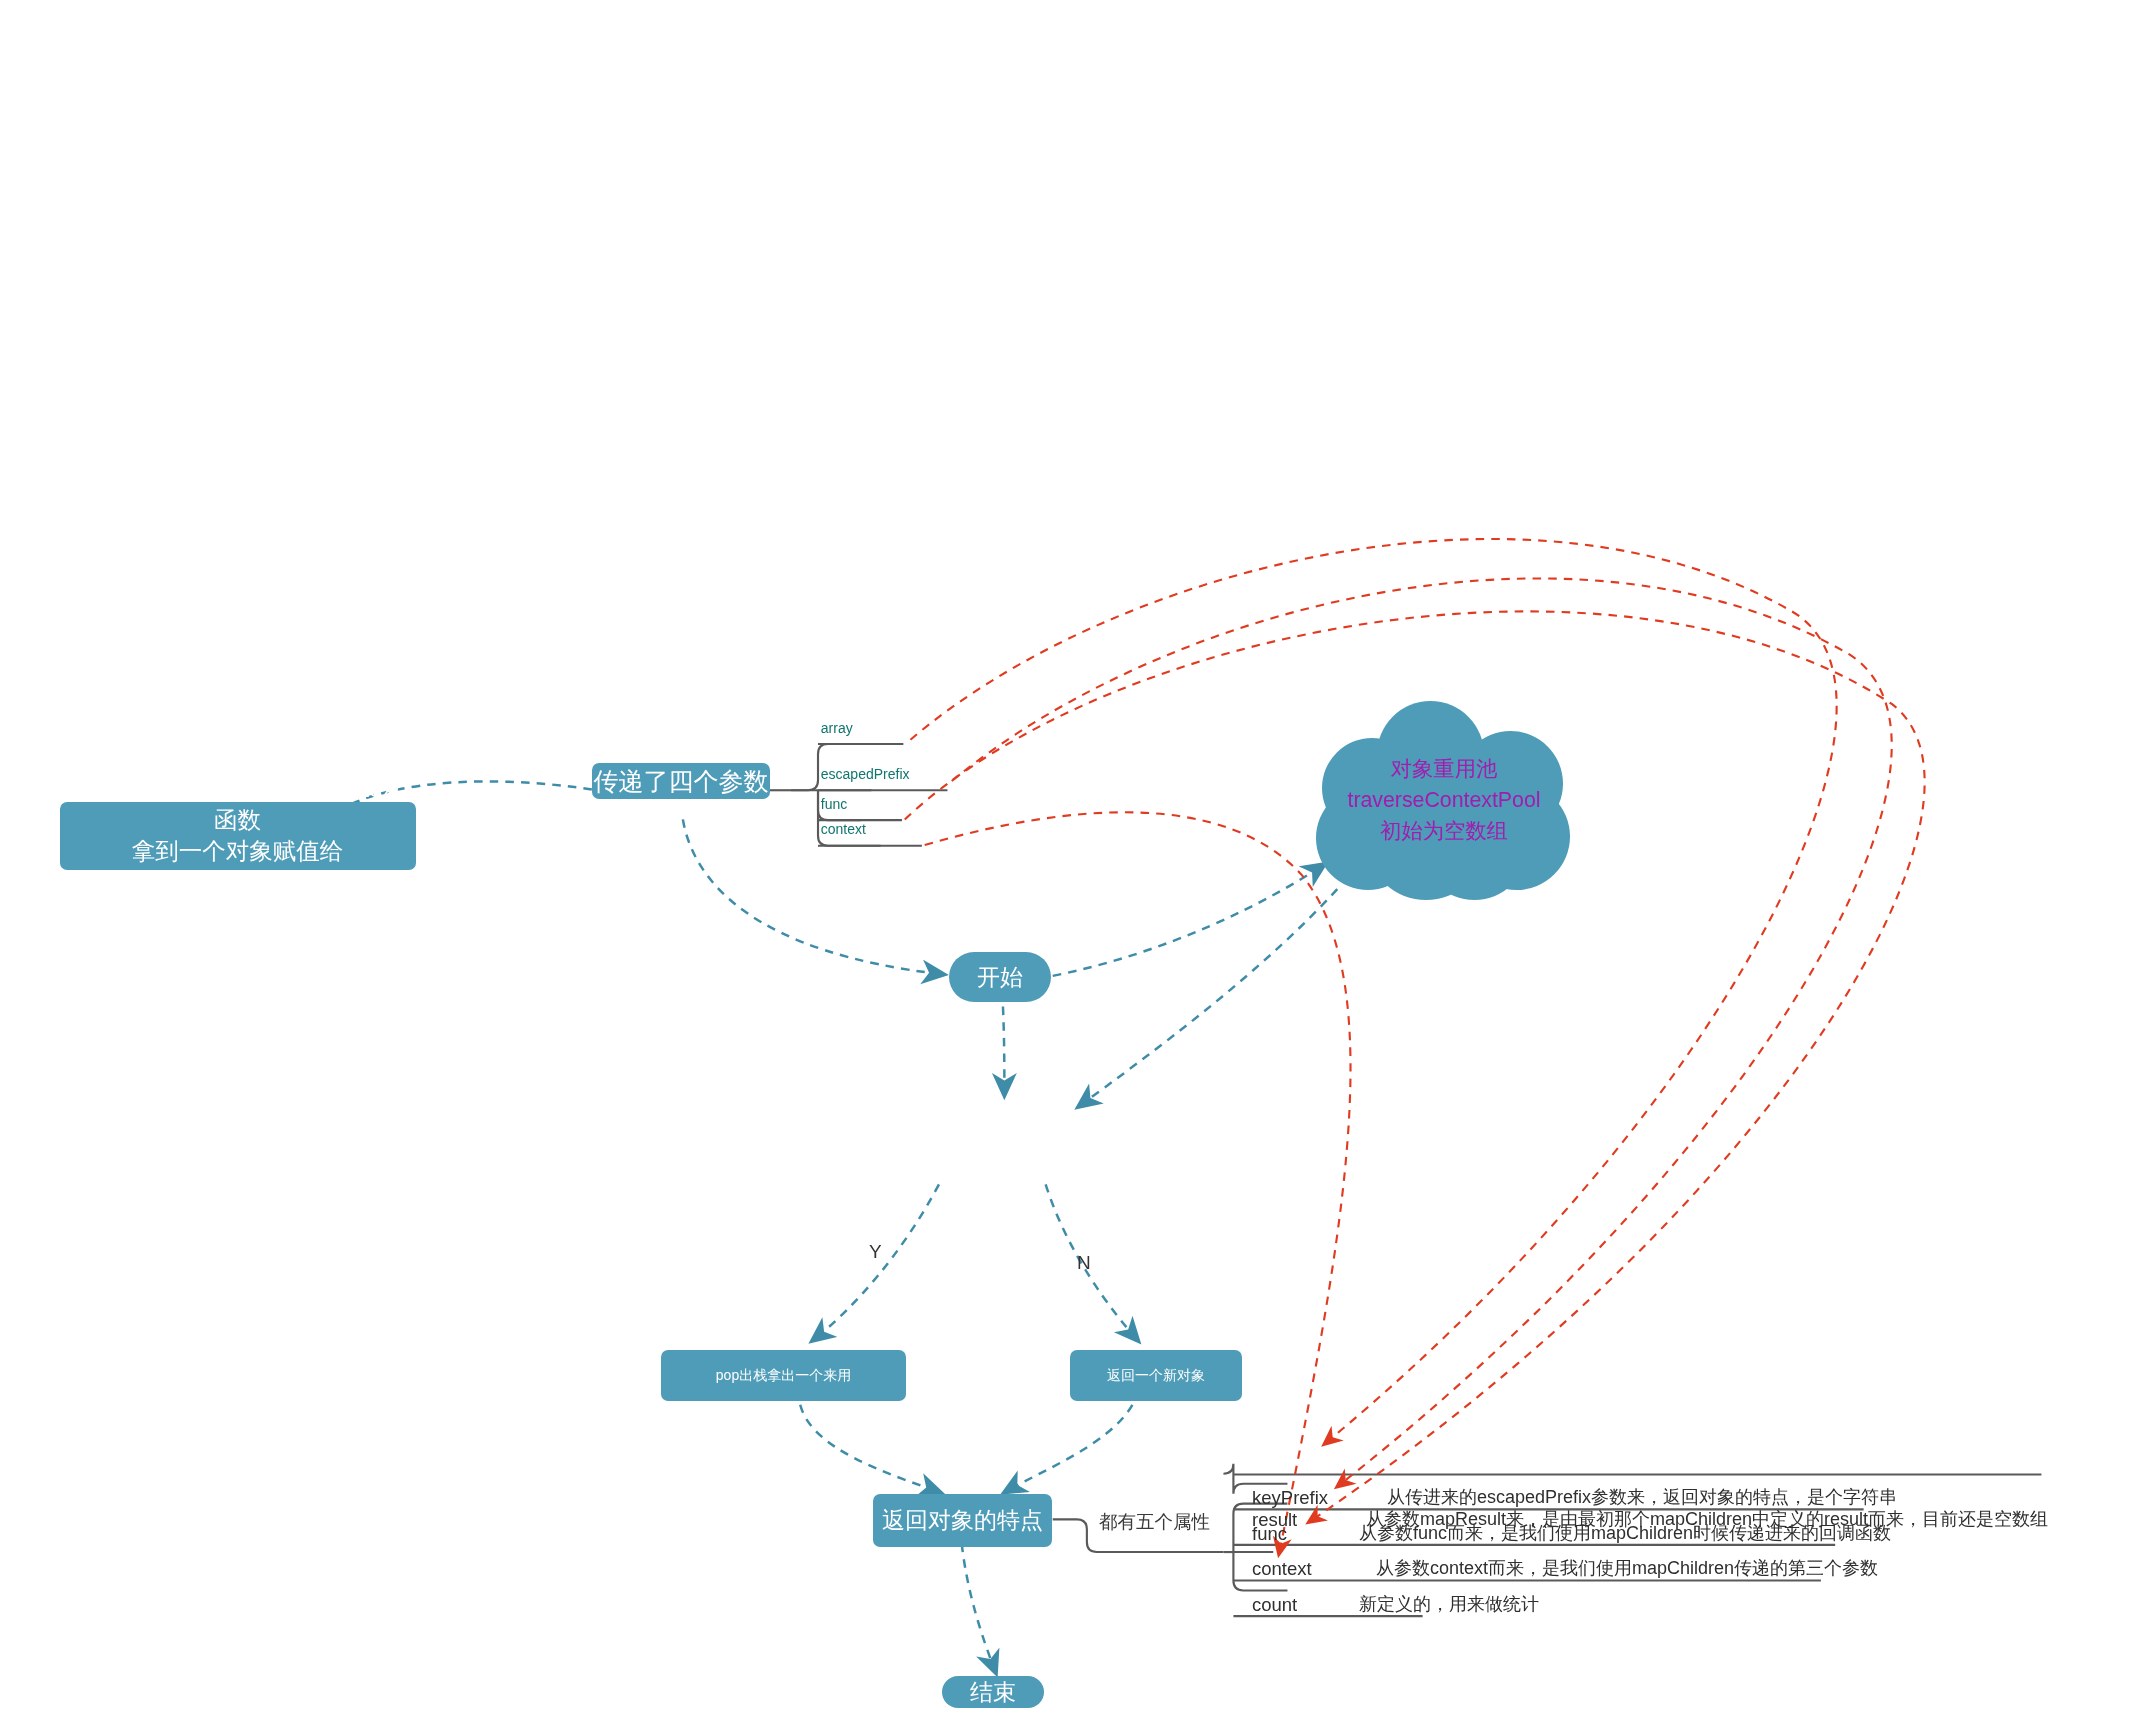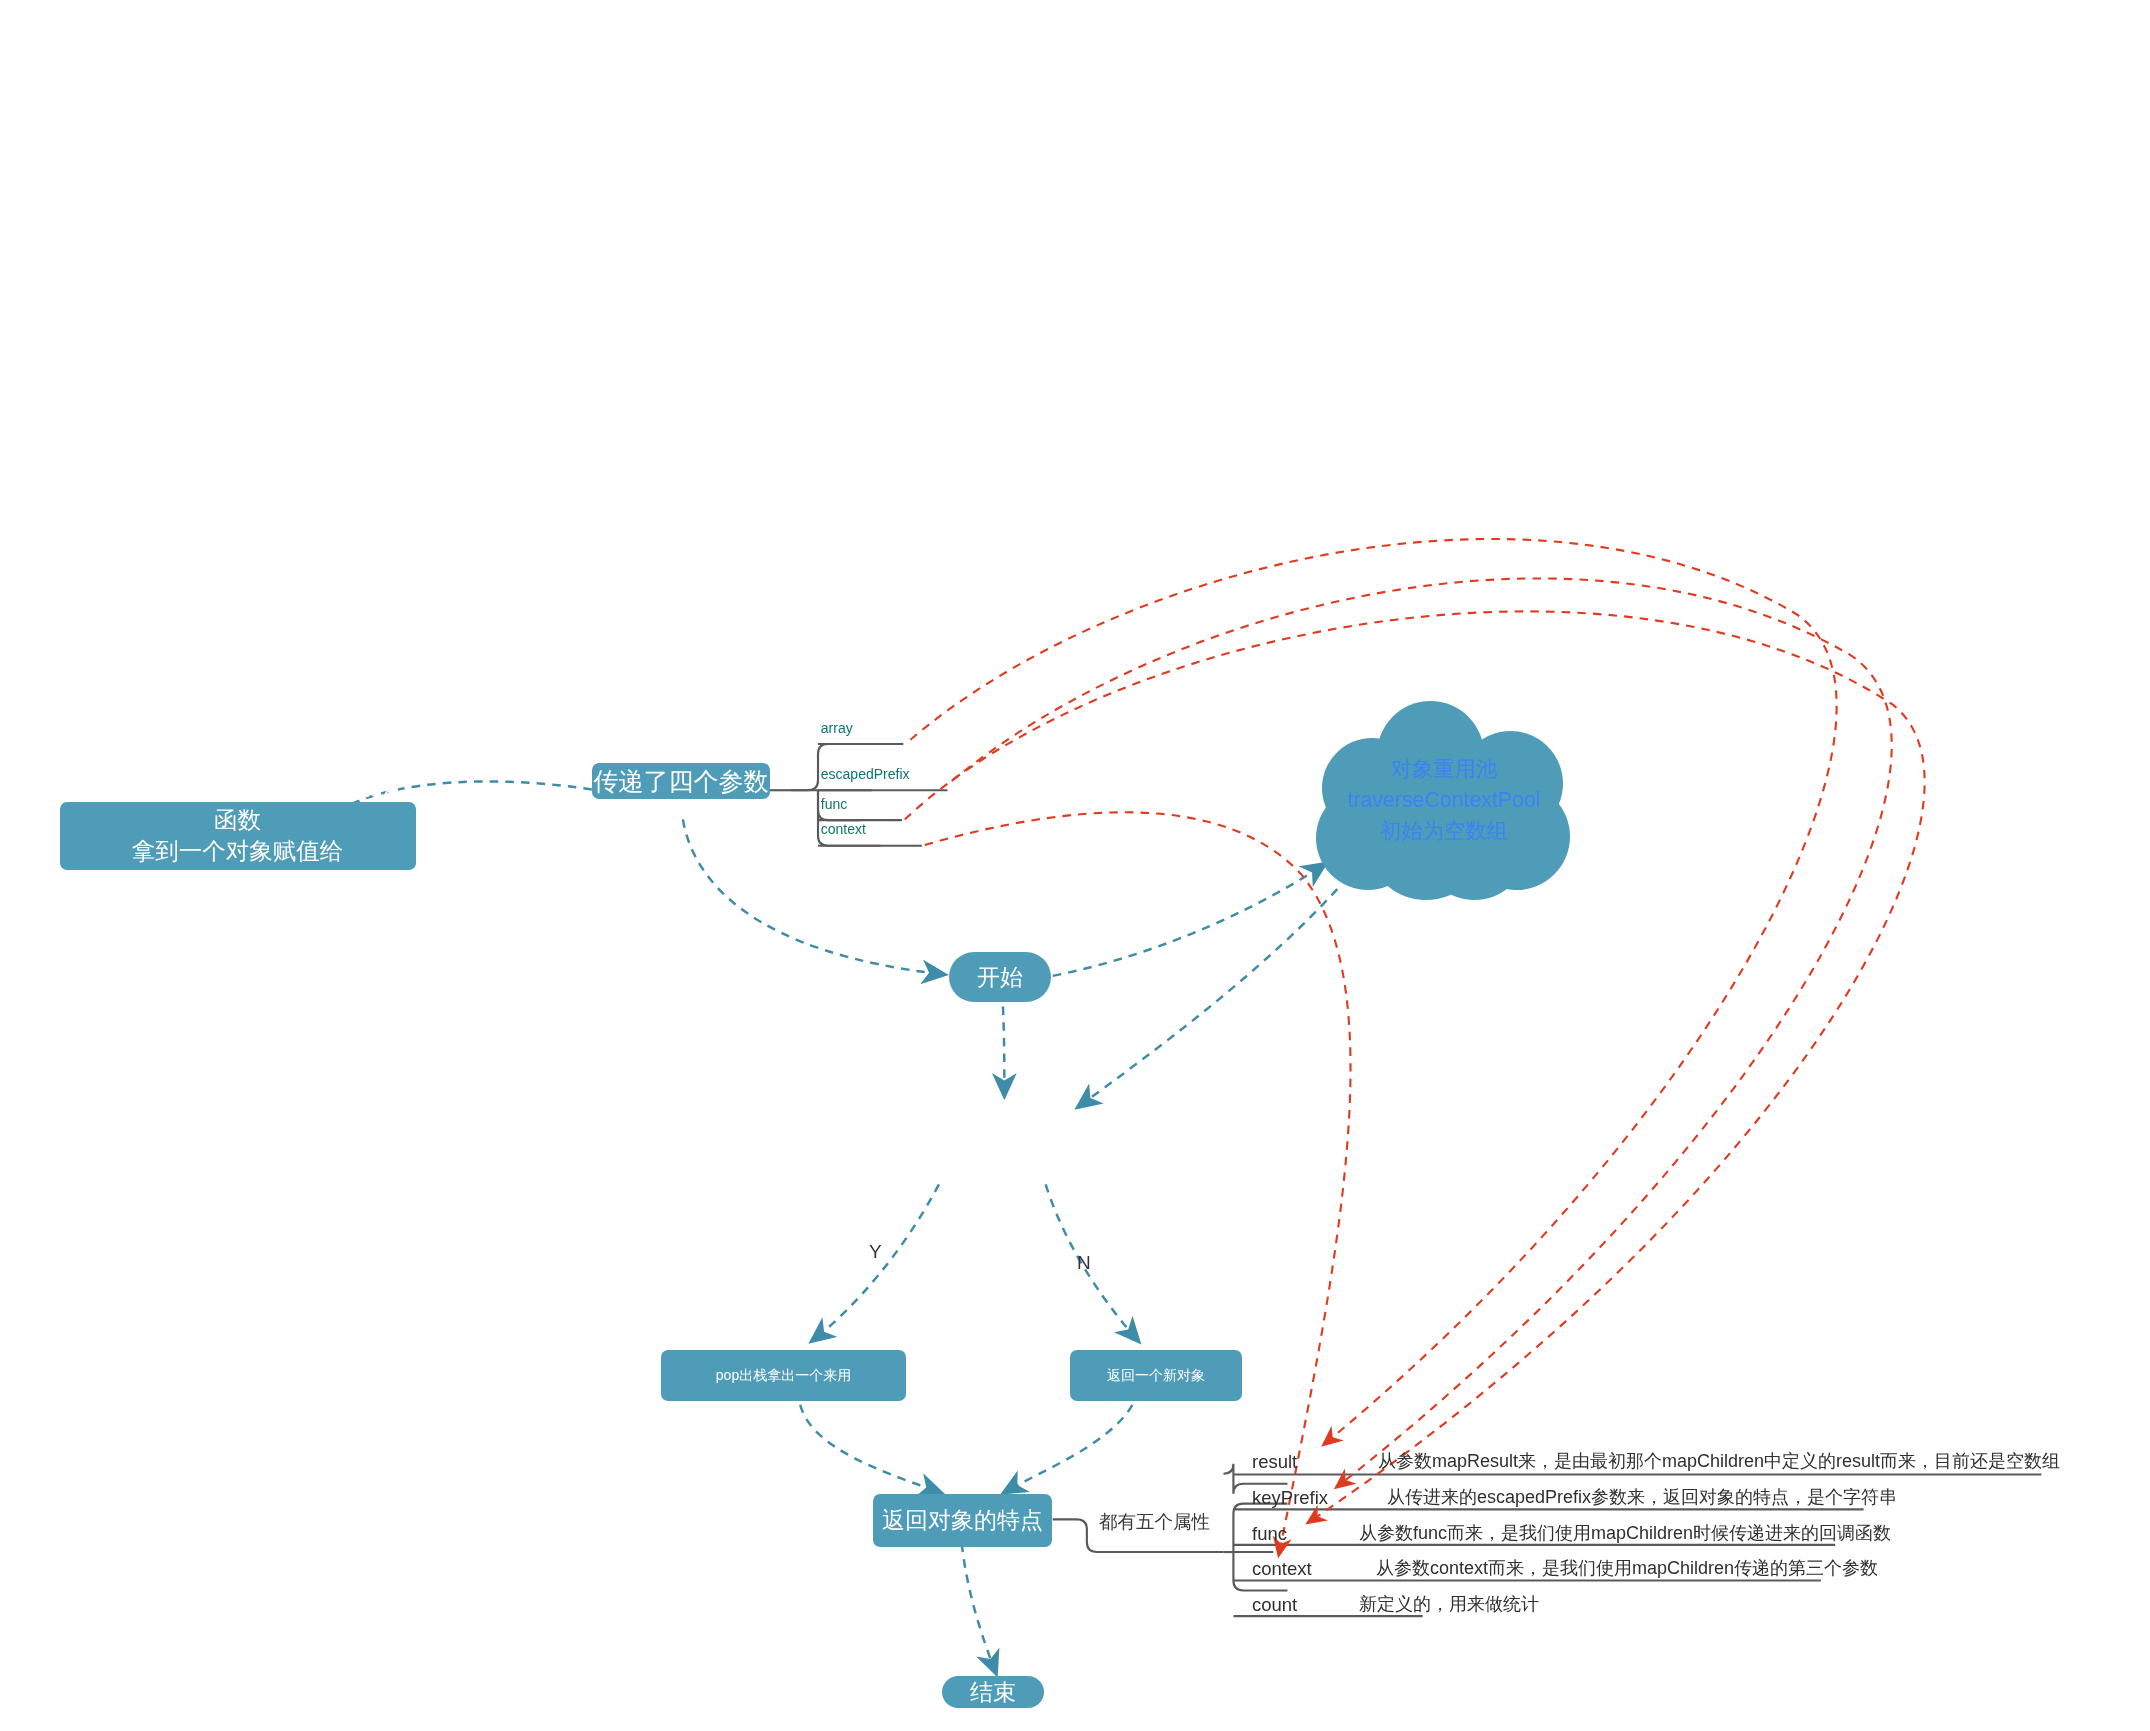--- a/index.html
+++ b/index.html
@@ -35,21 +35,21 @@
   }
   .rounded-sm{border-radius:7.1px;}
   .pill{border-radius:43px;}
   .node.big{font-size:25px;}
   .node.mid{font-size:23px;}
   .node.small{font-size:14px;}
 
   
   .cloud{
     position:absolute;
-    color:#3b82f6;
+    color:#a21caf;
     display:flex;
     align-items:center;
     justify-content:center;
     text-align:center;
     font-size:21.3px;
     line-height:1.45;
     white-space:pre-line;
     z-index:3;
   }
   .cloud .blobs{position:absolute;left:0;top:0;width:100%;height:100%;}
@@ -234,21 +234,21 @@
   <div class="branch-label" style="left:1077px;top:1252px;">N</div>
 
   <div class="node rounded-sm small" style="left:661px;top:1350px;width:245px;height:51px;">pop出栈拿出一个来用</div>
 
   <div class="node rounded-sm small" style="left:1070px;top:1350px;width:172px;height:51px;">返回一个新对象</div>
 
   <div class="node rounded-sm mid" style="left:873px;top:1494px;width:179px;height:53px;">返回对象的特点</div>
 
   <div class="edge-label" style="left:1099px;top:1509px;">都有五个属性</div>
 
-  <div class="attr-row" style="left:1252px;top:1449px;gap:12px;">
+  <div class="attr-row" style="left:1252px;top:1507px;">
     <span class="k" style="width:114px;">result</span>
     <span class="v">从参数mapResult来，是由最初那个mapChildren中定义的result而来，目前还是空数组</span>
   </div>
   <div class="attr-row" style="left:1252px;top:1485px;">
     <span class="k" style="width:135px;">keyPrefix</span>
     <span class="v">从传进来的escapedPrefix参数来，返回对象的特点，是个字符串</span>
   </div>
   <div class="attr-row" style="left:1252px;top:1521px;">
     <span class="k" style="width:107px;">func</span>
     <span class="v">从参数func而来，是我们使用mapChildren时候传递进来的回调函数</span>

